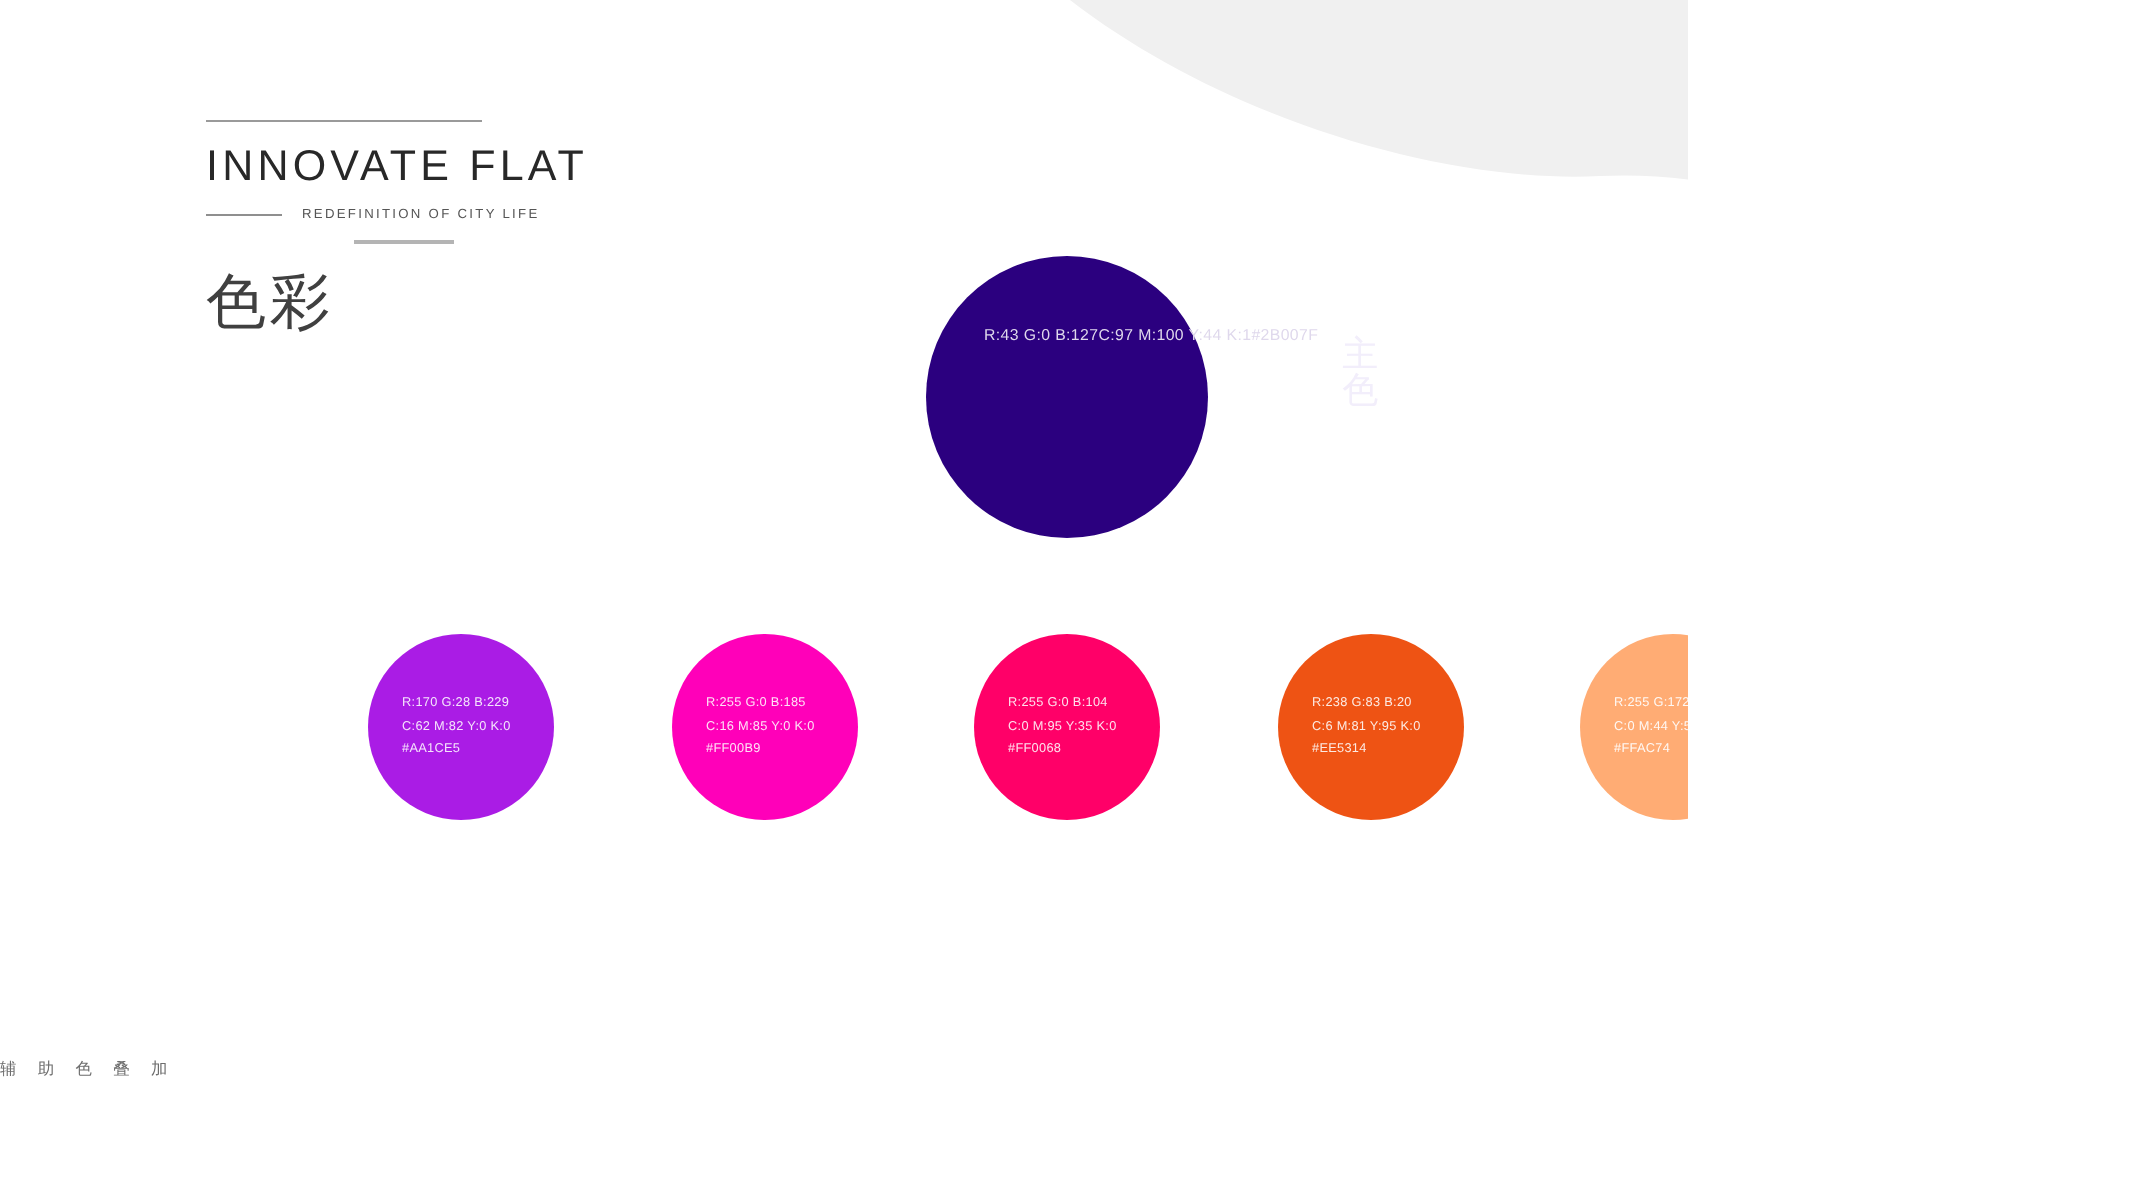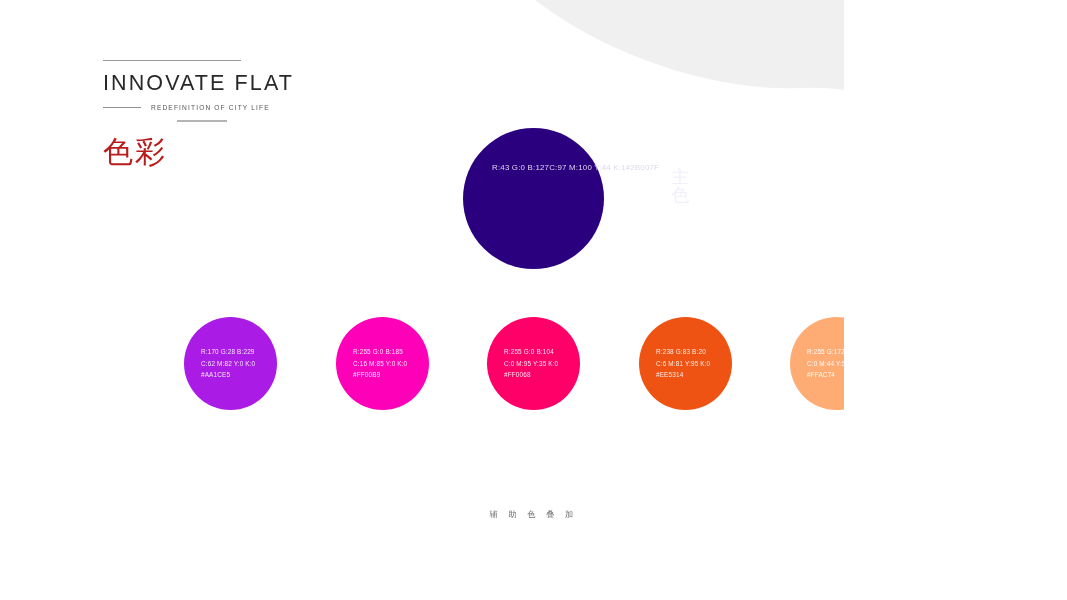--- a/index.html
+++ b/index.html
@@ -76,21 +76,21 @@
   }
   .rule-second {
     width: 50px;
     height: 2px;
     background: #b4b4b4;
     margin: 9px 0 0 74px;
   }
   #section-title {
     margin-top: 13px;
     font-size: 30px;
-    color: #b91c1c;
+    color: #404040;
     letter-spacing: 2px;
     line-height: 1.12;
     font-weight: 400;
   }
 
   
   .circle {
     position: absolute;
     border-radius: 50%;
     box-sizing: border-box;
@@ -146,23 +146,22 @@
     white-space: nowrap;
   }
   .swatch-small.light .spec-line {
     color: rgba(255,255,255,0.92);
   }
 
   
   #bottom-caption {
     position: absolute;
     left: 0;
-    top: 509px;
+    top: 529px;
     width: 1067px;
-    text-align: center;
     font-size: 8.2px;
     letter-spacing: 4.2px;
     color: #6e6e6e;
   }
 </style>
 </head>
 <body>
 
 <div id="stage" style="background: rgb(255, 255, 255);">
 

